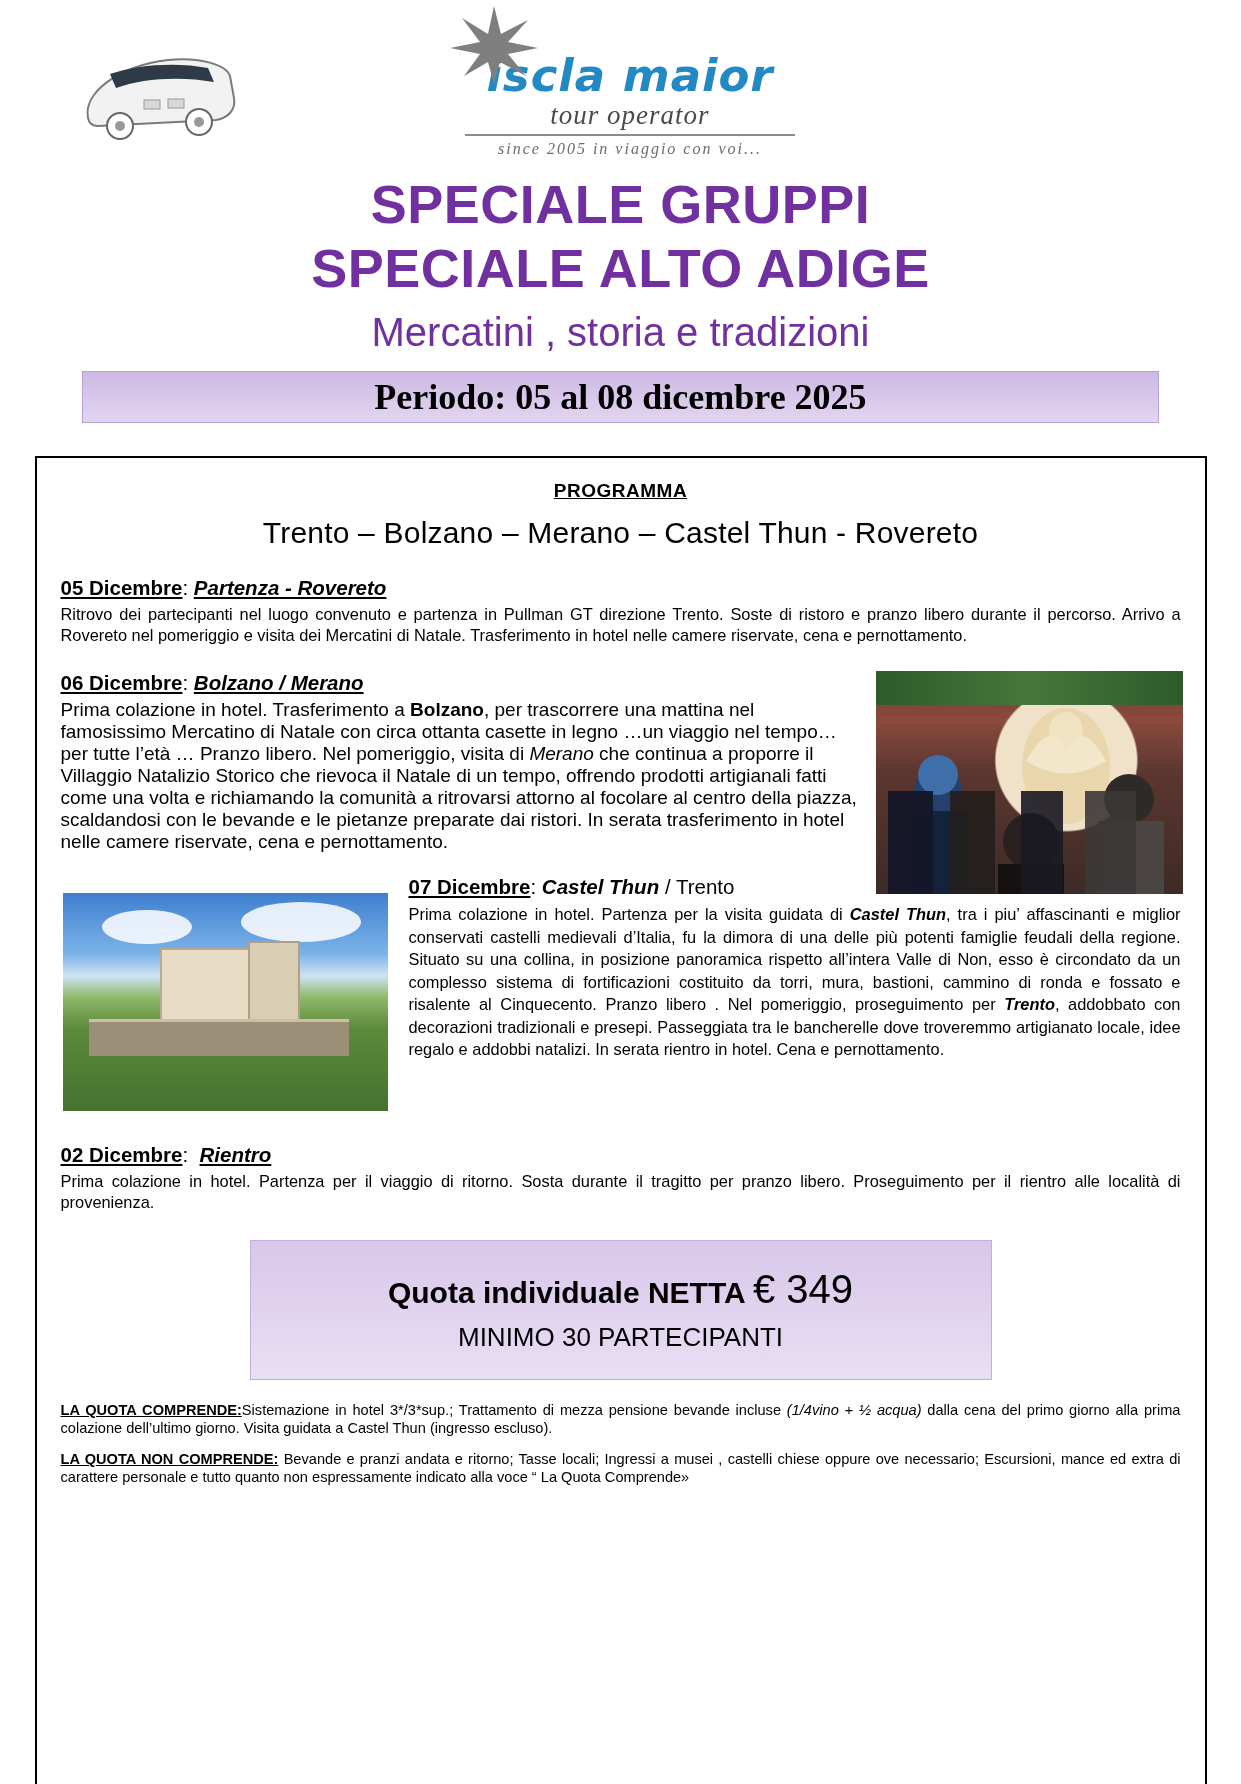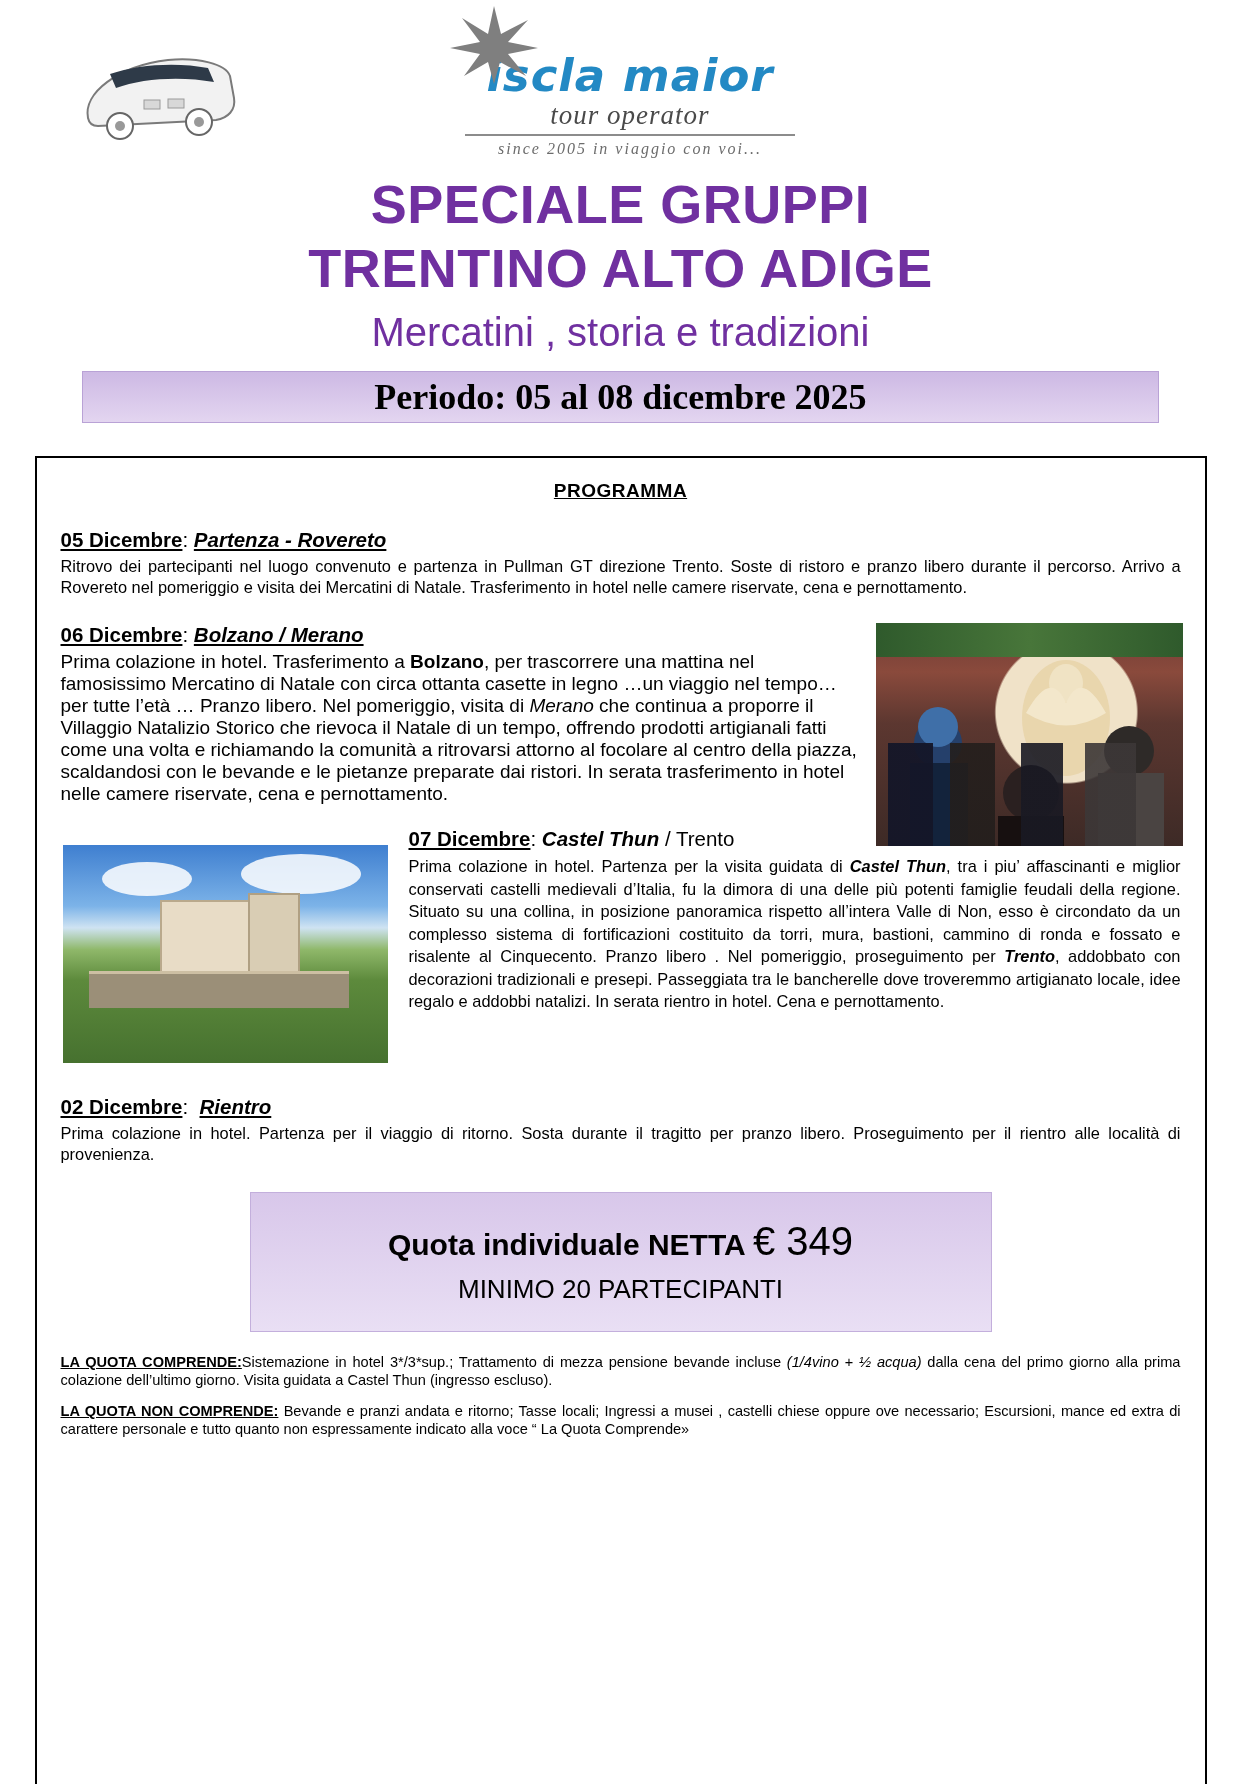--- a/index.html
+++ b/index.html
@@ -319,30 +319,31 @@
         <path d="M46,2 L53,30 L80,16 L60,38 L90,44 L60,50 L78,72 L52,58 L46,80 L40,58 L16,72 L32,50 L2,44 L32,38 L14,14 L40,30 Z" fill="#7f7f7f"></path>
       </svg>
       <div class="logo-name">iscla maior</div>
       <div class="logo-sub">tour operator</div>
       <div class="logo-rule"></div>
       <div class="logo-since">since 2005 in viaggio con voi...</div>
     </div>
   </div>
 
   <div class="title-main">SPECIALE GRUPPI</div>
-  <div class="title-main">TRENTINO ALTO ADIGE</div>
+  <div class="title-main">SPECIALE ALTO ADIGE</div>
   <div class="title-sub">Mercatini , storia e tradizioni</div>
 
   <div class="period-bar">
     <span>Periodo: 05 al 08 dicembre 2025</span>
   </div>
 
   <div class="main-box">
 
     <div class="programma-label">PROGRAMMA</div>
+    <div class="route">Trento – Bolzano – Merano – Castel Thun - Rovereto</div>
 
     <div>
       <div class="day-head">
         <span class="date">05 Dicembre</span><span>: </span><span class="title">Partenza - Rovereto</span>
       </div>
       <div class="body-text">Ritrovo dei partecipanti nel luogo convenuto e partenza in Pullman GT direzione Trento. Soste di ristoro e pranzo libero durante il percorso. Arrivo a Rovereto nel pomeriggio e visita dei Mercatini di Natale. Trasferimento in hotel nelle camere riservate, cena e pernottamento.</div>
     </div>
 
     <div class="day2-wrap">
       <div class="day-head">
@@ -394,21 +395,21 @@
         <span class="date">02 Dicembre</span><span>: &nbsp;</span><span class="title">Rientro</span>
       </div>
       <div class="body-text">Prima colazione in hotel. Partenza per il viaggio di ritorno. Sosta durante il tragitto per pranzo libero. Proseguimento per il rientro alle località di provenienza.</div>
     </div>
 
     <div class="price-box">
       <div class="price-line">
         <span>Quota individuale NETTA</span>
         <span class="amount">€ 349</span>
       </div>
-      <div class="price-min">MINIMO 20 PARTECIPANTI</div>
+      <div class="price-min">MINIMO 30 PARTECIPANTI</div>
     </div>
 
     <div class="notes">
       <p>
         <span class="lbl">LA QUOTA COMPRENDE:</span><span>Sistemazione in hotel 3*/3*sup.; Trattamento di mezza pensione bevande incluse </span><i>(1/4vino + ½ acqua)</i><span> dalla cena del primo giorno alla prima colazione dell’ultimo giorno. Visita guidata a Castel Thun (ingresso escluso).</span>
       </p>
       <p>
         <span class="lbl">LA QUOTA NON COMPRENDE:</span><span> Bevande e pranzi andata e ritorno; Tasse locali; Ingressi a musei , castelli chiese oppure ove necessario; Escursioni, mance ed extra di carattere personale e tutto quanto non espressamente indicato alla voce “ La Quota Comprende»</span>
       </p>
     </div>

